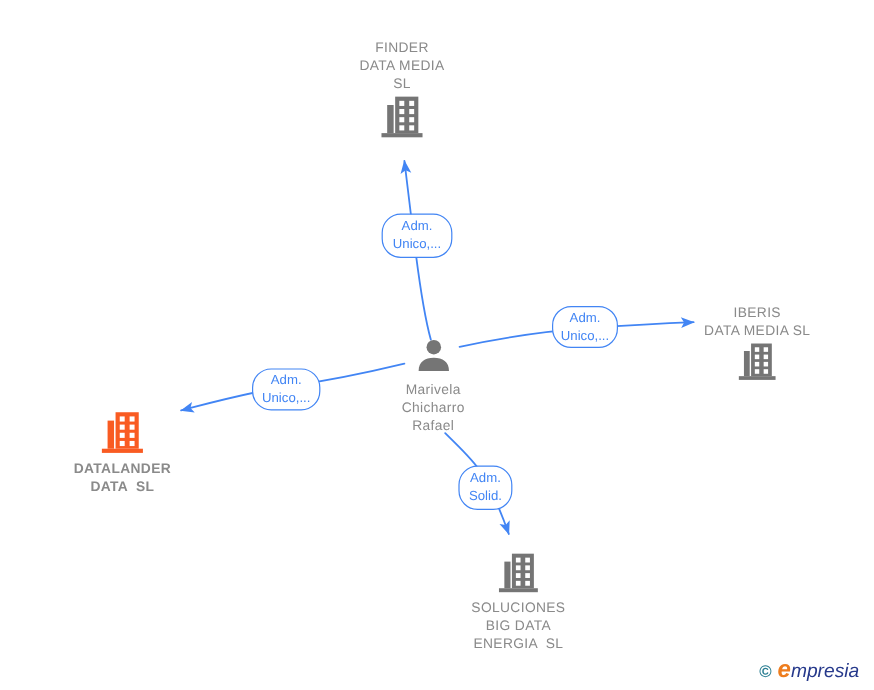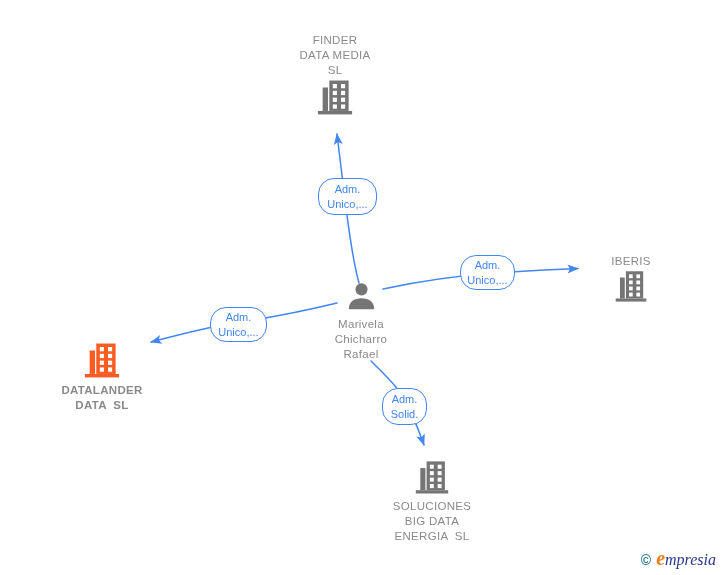--- a/index.html
+++ b/index.html
@@ -36,21 +36,21 @@
     display:flex;flex-direction:column;align-items:center;justify-content:center;
     cursor:pointer;box-sizing:border-box;
   }
   .edge-label div{white-space:pre;}
 
   #logo{
     position:absolute;right:12px;bottom:5px;z-index:4;
     display:flex;align-items:baseline;gap:5px;cursor:pointer;
   }
   #logo .copy{color:var(--logo-teal);font-size:14px;font-weight:bold;}
-  #logo .brand{font-family:Liberation Serif, serif;font-style:italic;font-size:16px;color:var(--logo-navy);}
+  #logo .brand{font-family:Liberation Sans, sans-serif;font-style:italic;font-size:16px;color:var(--logo-navy);}
   #logo .brand .e{color:var(--logo-orange);font-size:20px;font-weight:bold;}
 </style>
 </head>
 <body>
 
 <div id="canvas">
 
   <svg class="edges" width="728" height="575" viewBox="0 0 728 575">
     <defs>
       <marker id="arrow" markerWidth="10" markerHeight="8" refX="7.5" refY="3.5" orient="auto">
@@ -84,20 +84,21 @@
           <rect x="10.6" y="16.7" width="2.6" height="2.7"></rect>
             <rect x="15.8" y="16.7" width="2.6" height="2.7"></rect>
         </g>
       </svg>
     </span>
   </div>
 
   <div class="node" style="left:568px;top:206px;width:126px;margin-top:48px;">
     <div class="nlabel">
       <div>IBERIS</div>
+      <div>DATA MEDIA SL</div>
     </div>
     <span class="icon-building gray">
       <svg width="34" height="34" viewBox="0 0 24 24" fill="currentColor">
         <rect x="1.2" y="20.8" width="21.6" height="2.2"></rect>
           <rect x="4.2" y="6" width="3.4" height="14.8"></rect>
         <rect x="8.4" y="1.6" width="12.2" height="19.2"></rect>
         <g fill="#fff">
           <rect x="10.6" y="3.8" width="2.6" height="2.7"></rect>
             <rect x="15.8" y="3.8" width="2.6" height="2.7"></rect>
           <rect x="10.6" y="8.1" width="2.6" height="2.7"></rect>

